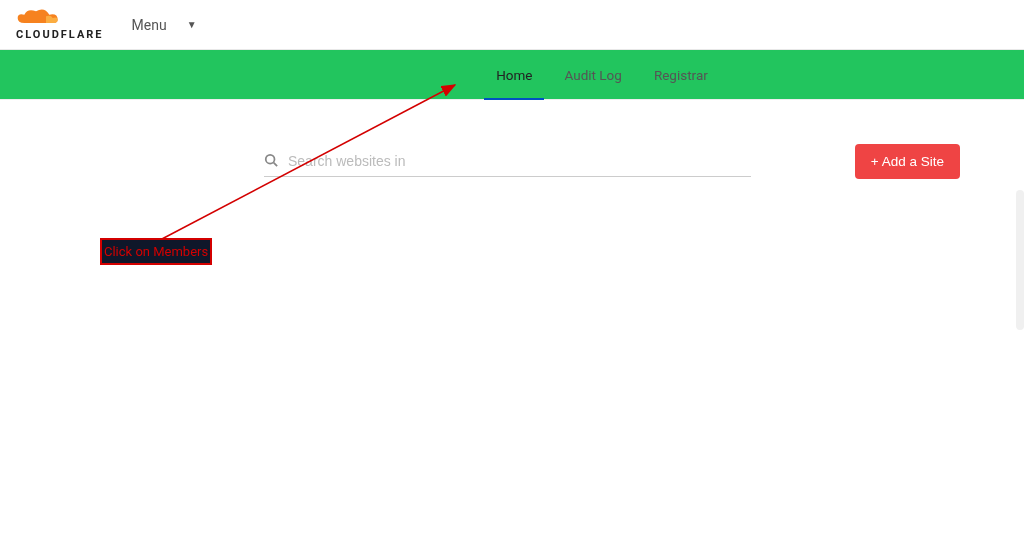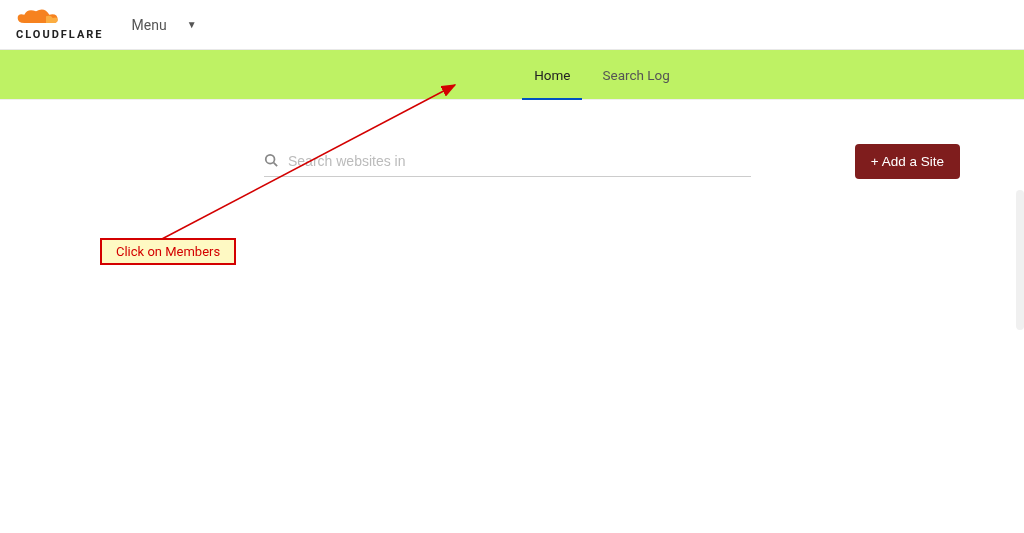--- a/index.html
+++ b/index.html
@@ -43,21 +43,21 @@
       margin-left: 28px;
       color: #555;
       font-size: 14px;
       cursor: pointer;
       gap: 20px;
     }
     .menu-dropdown .caret {
       font-size: 10px;
     }
     .nav-bar {
-      background: #bef264;
+      background: #22c55e;
       display: flex;
       justify-content: center;
       height: 50px;
       border-bottom: 1px solid #eee;
       position: relative;
     }
     .nav-inner {
       display: flex;
       align-items: stretch;
       margin-left: 180px;
@@ -127,39 +127,39 @@
       outline: none;
       font-size: 14px;
       color: #333;
       background: transparent;
       flex: 1;
     }
     .search-input::placeholder {
       color: #bbb;
     }
     .add-site-btn {
-      background: #7f1d1d;
+      background: #ef4444;
       color: #fff;
       border: none;
       border-radius: 4px;
       padding: 10px 16px;
       font-size: 13.5px;
       cursor: pointer;
       white-space: nowrap;
       margin-left: 80px;
     }
     .callout-box {
       position: absolute;
       left: 100px;
       top: 238px;
       border: 2px solid #d30000;
       color: #d30000;
-      padding: 4px 14px;
+      padding: 4px 2px;
       font-size: 13px;
-      background: #fef9c3;
+      background: #0f172a;
     }
     .arrow-svg {
       position: absolute;
       left: 100px;
       top: 75px;
       pointer-events: none;
     }
     .scrollbar-stub {
       position: absolute;
       right: 0;
@@ -186,21 +186,24 @@
     <span class="caret">▼</span>
   </div>
 </div>
 
 <div class="nav-bar">
   <div class="nav-inner">
     <div class="nav-item active">
       <span>Home</span>
     </div>
     <div class="nav-item">
-      <span>Search Log</span>
+      <span>Audit Log</span>
+    </div>
+    <div class="nav-item">
+      <span>Registrar</span>
     </div>
   </div>
 </div>
 
 <div class="content">
   <div class="content-inner">
     <div class="search-wrap">
       <span class="search-icon">
         <svg width="14" height="14" viewBox="0 0 16 16" fill="none" stroke="#888" stroke-width="2">
           <circle cx="7" cy="7" r="5"></circle>

